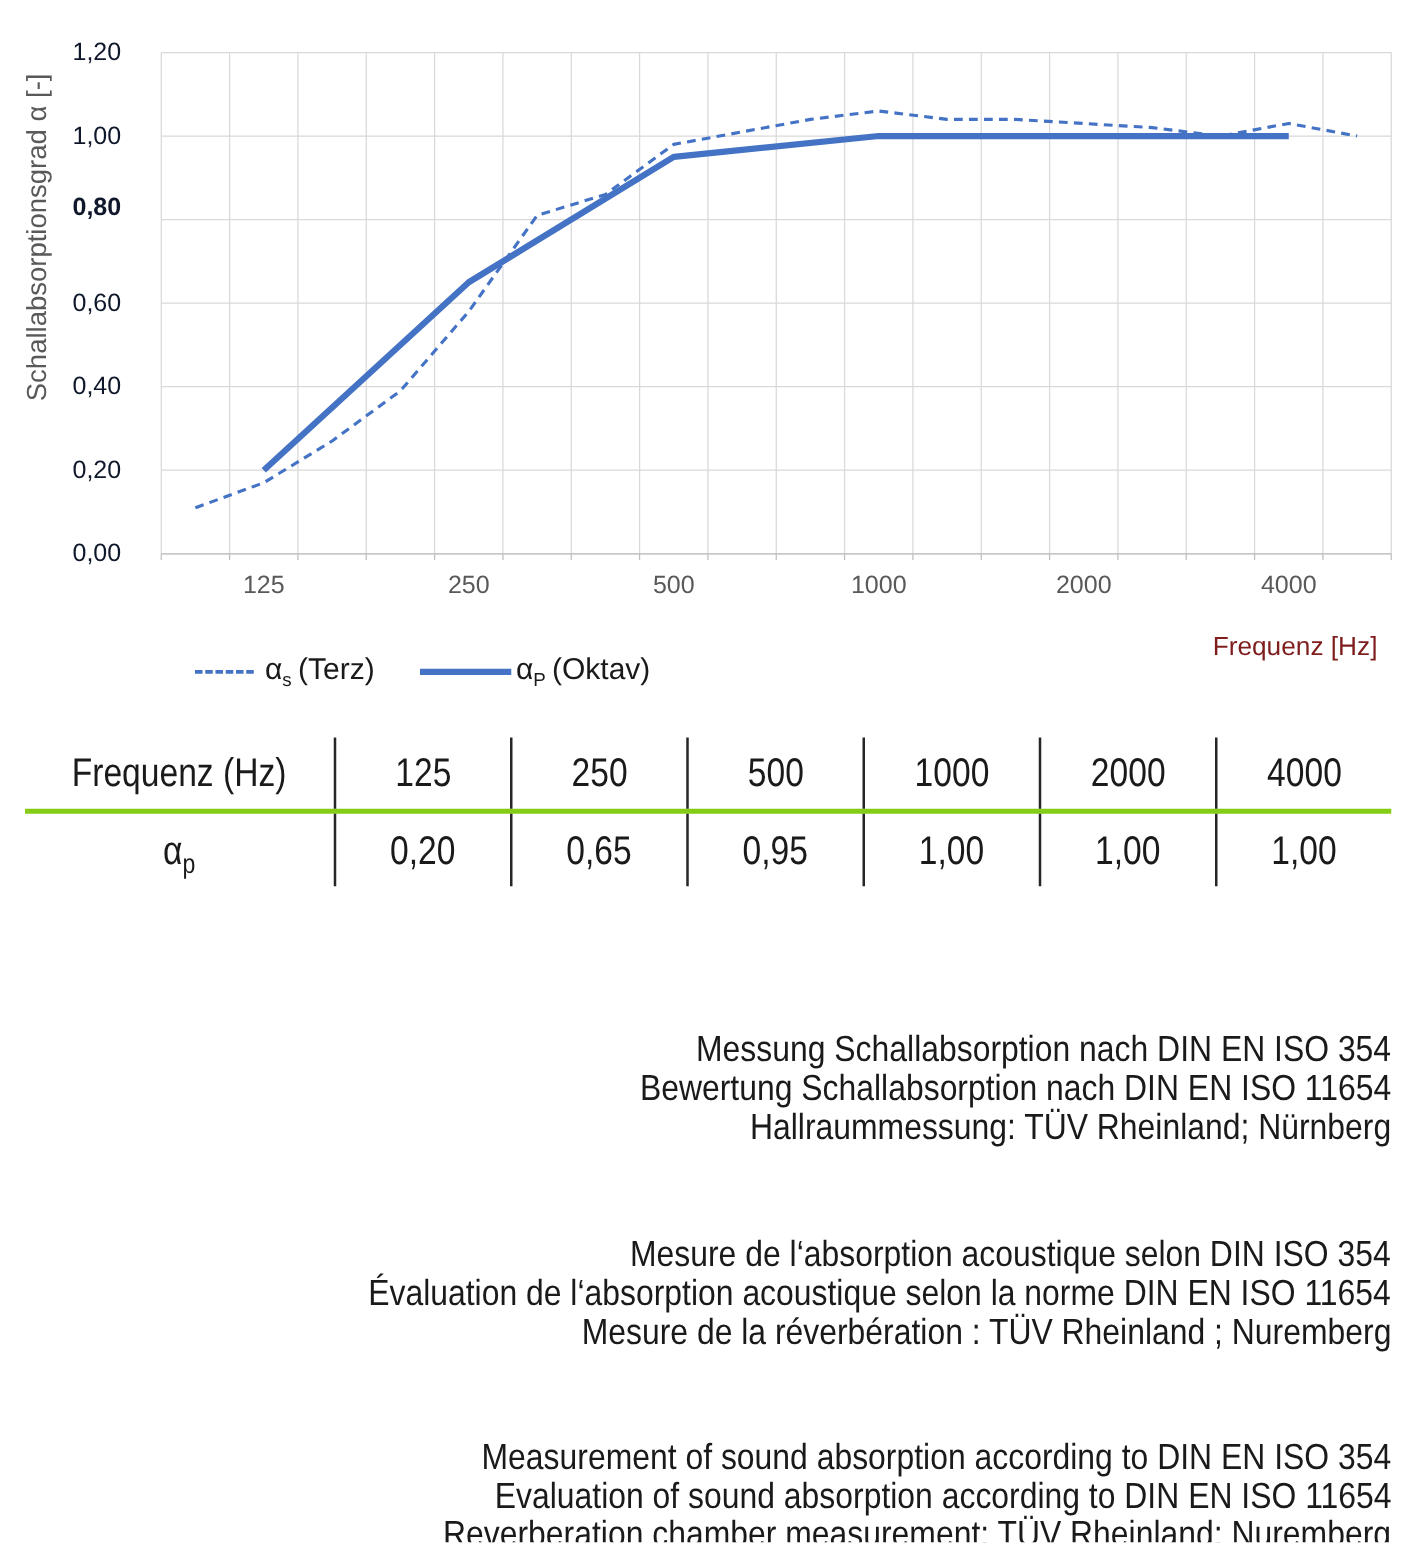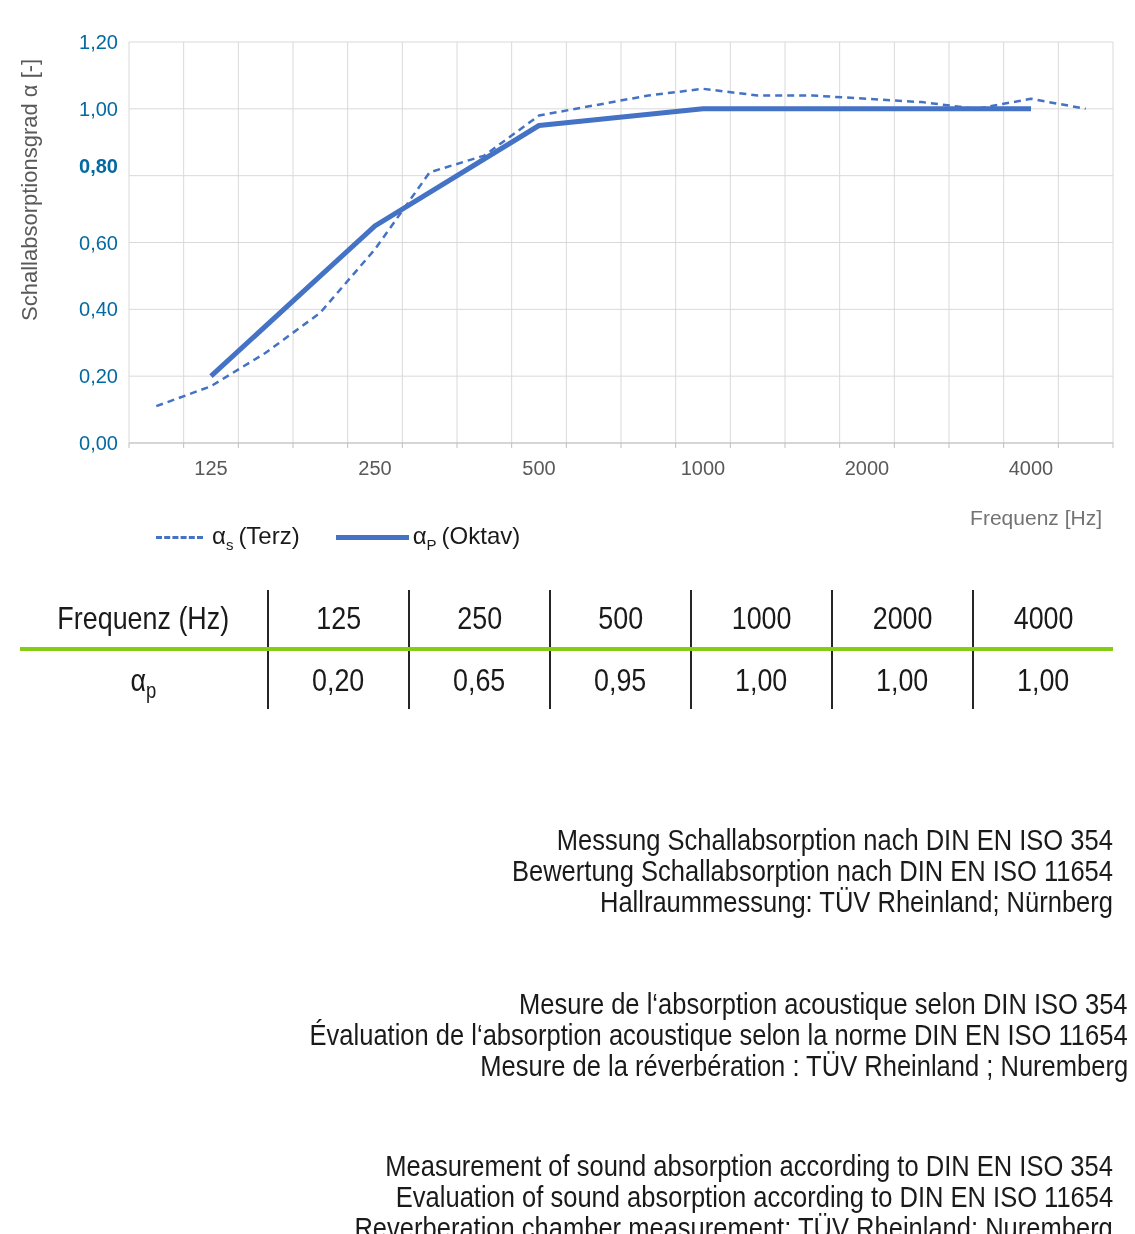--- a/index.html
+++ b/index.html
@@ -1,47 +1,47 @@
 <!DOCTYPE html>
 <html><head>
 <meta charset="utf-8">
 <style>
   html,body{margin:0;padding:0;background:#fff;}
   #page{position:relative;width:1135px;height:1234px;background:#ffffff;overflow:hidden;
         font-family:"Liberation Sans",sans-serif;}
   
   #chart-svg{position:absolute;left:0;top:0;}
   #chart-labels{position:absolute;left:0;top:0;width:1135px;height:575px;pointer-events:none;}
-  .ytick{position:absolute;width:60px;text-align:right;font-size:20px;color:#0369a1;line-height:20px;}
+  .ytick{position:absolute;width:60px;font-size:20px;color:#0f172a;line-height:20px;}
   .xtick{position:absolute;width:90px;text-align:center;font-size:20px;color:#595959;line-height:20px;}
   .y-title{position:absolute;left:12px;top:25px;height:330px;width:36px;display:flex;
            align-items:center;justify-content:center;writing-mode:vertical-rl;transform:rotate(180deg);
            font-size:22px;color:#595959;white-space:nowrap;}
-  .x-title{position:absolute;right:33px;top:506px;font-size:21px;color:#737373;}
+  .x-title{position:absolute;right:33px;top:506px;font-size:21px;color:#7f1d1d;}
   .legend{position:absolute;left:156px;top:523px;height:28px;display:flex;align-items:center;
           font-size:24px;color:#1a1a1a;}
   .leg-dash{display:inline-block;width:47px;height:0;border-top:3px dashed #4472C4;margin-right:9px;}
   .leg-solid{display:inline-block;width:73px;height:5px;background:#4472C4;margin-left:36px;margin-right:4px;}
   .leg-label{white-space:nowrap;}
   .leg-label sub{font-size:15px;}
   .leg-rest{margin-left:5px;}
   
   .abs-table{position:absolute;left:20px;top:590px;width:1093px;color:#1a1a1a;}
   .t-row{display:grid;grid-template-columns:247px repeat(6,141px);}
   .t-row.head{border-bottom:4px solid #84cc16;}
   .t-cell{height:57px;display:flex;align-items:center;justify-content:center;font-size:32px;}
   .t-row.body .t-cell{height:58px;}
   .t-cell + .t-cell{border-left:2px solid #262626;}
   .cond{display:inline-block;transform:scaleX(0.84);transform-origin:center center;white-space:nowrap;}
   .t-cell sub{font-size:22px;line-height:0;}
   
   .notes{position:absolute;left:0;width:1113px;text-align:right;color:#1a1a1a;font-size:29px;margin-top:48px;}
   .notes .line{line-height:31px;height:31px;}
   .notes .cnd{display:inline-block;transform:scaleX(0.88);transform-origin:right center;white-space:nowrap;}
-  #notes-de{top:777px;} #notes-fr{top:941px;padding-left:15px;} #notes-en{top:1103px;}
+  #notes-de{top:777px;} #notes-fr{top:941px;} #notes-en{top:1103px;}
 </style>
 </head>
 <body>
 
 <div id="page">
 
   <svg id="chart-svg" width="1135" height="575">
       <line x1="129" y1="443" x2="1113" y2="443" stroke="#D9D9D9" stroke-width="1"></line>
       <line x1="129" y1="376.16666666666663" x2="1113" y2="376.16666666666663" stroke="#D9D9D9" stroke-width="1"></line>
       <line x1="129" y1="309.3333333333333" x2="1113" y2="309.3333333333333" stroke="#D9D9D9" stroke-width="1"></line>

